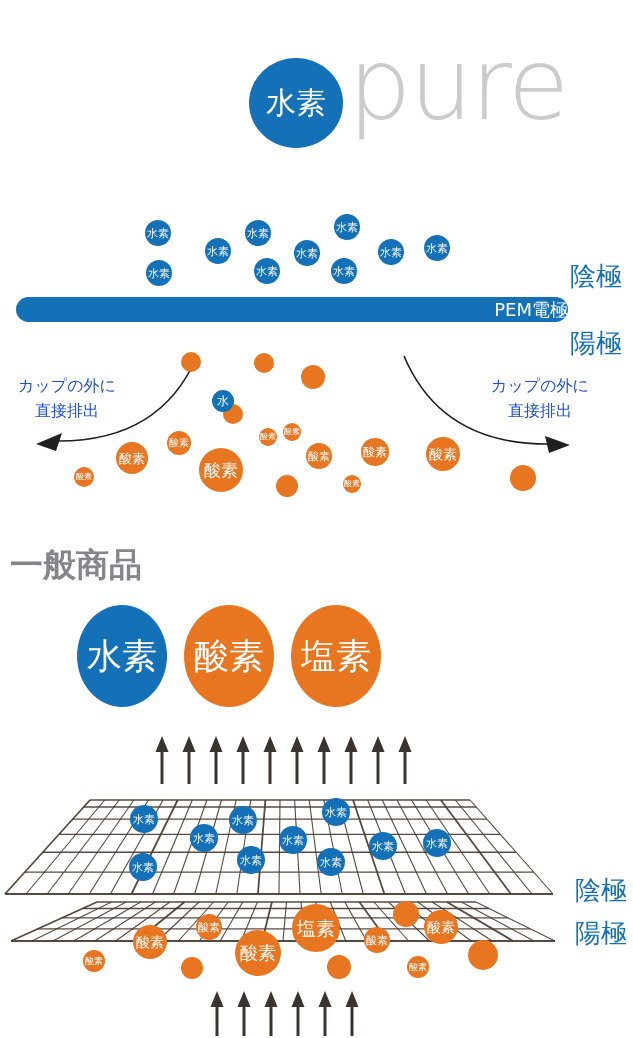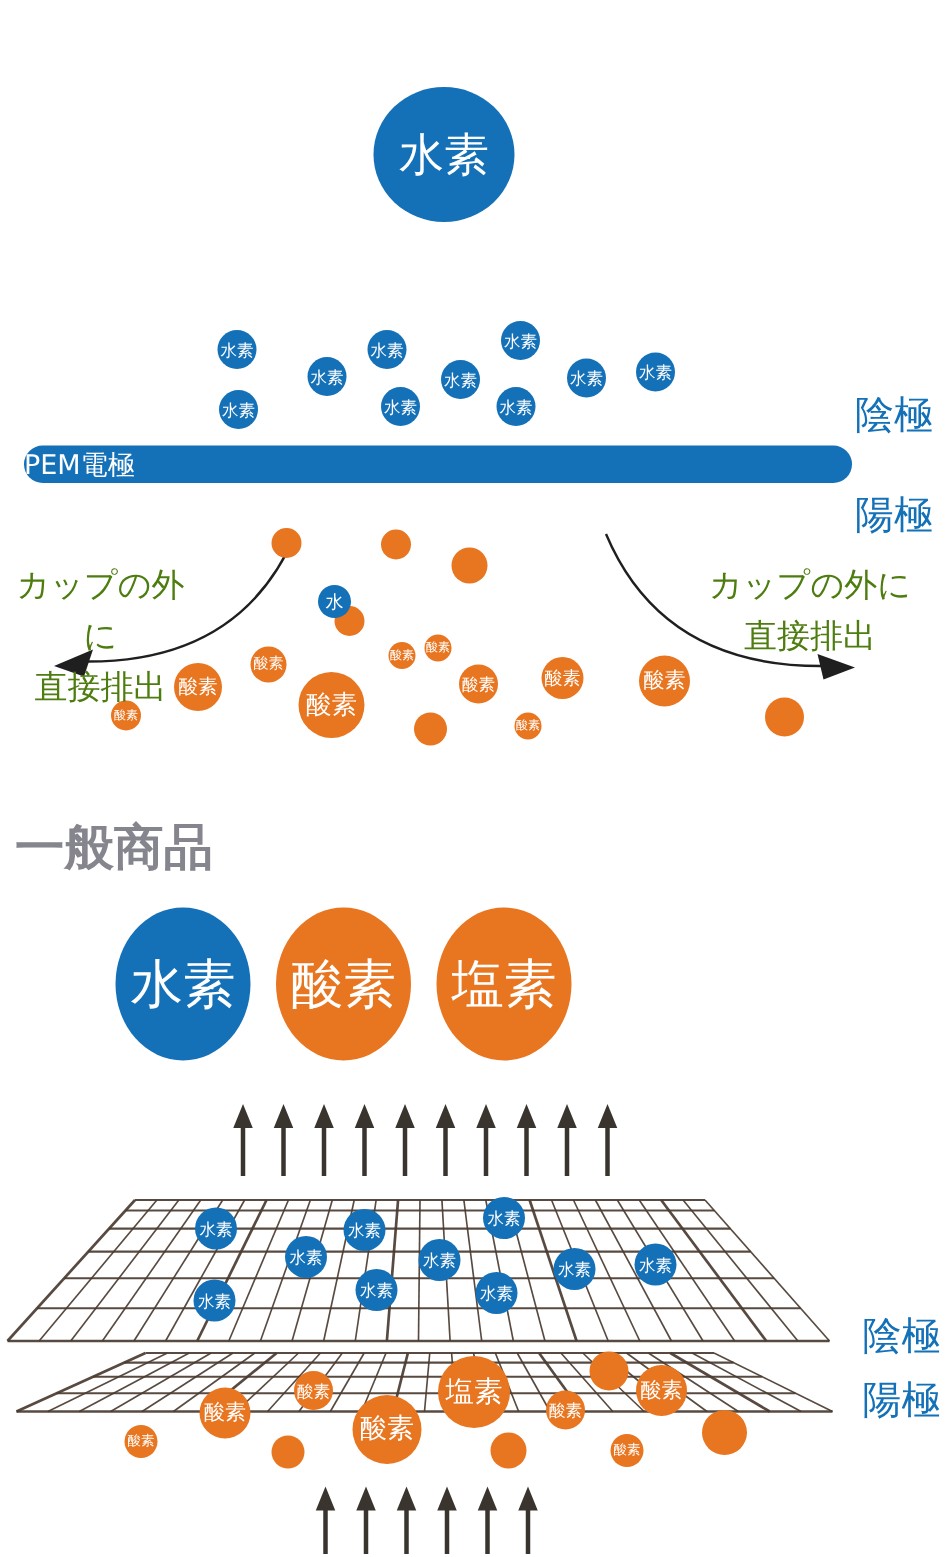--- a/index.html
+++ b/index.html
@@ -21,24 +21,24 @@
   
   .big-circle{width:90px;height:102px;border-radius:50%;display:flex;align-items:center;
               justify-content:center;z-index:2;}
   .big-circle span{color:#fff;font-size:35px;font-weight:500;}
   .bg-blue{background:#1471b8;}
   .bg-orange{background:#e8751f;}
   
   .electrode{font-size:26px;font-weight:500;color:#1471b8;z-index:3;}
   
   .pem-bar{left:16px;top:297px;width:552px;height:25px;background:#1471b8;border-radius:13px;
-           display:flex;align-items:center;justify-content:flex-start;z-index:2;}
+           display:flex;align-items:center;justify-content:flex-end;z-index:2;}
   .pem-bar span{color:#fff;font-size:18px;}
   
-  .note{color:#4d7c0f;font-size:22px;text-align:center;z-index:3;line-height:1.55;}
+  .note{color:#1d4ed8;font-size:16px;text-align:center;z-index:3;line-height:1.55;}
   
   .heading2{left:10px;top:543px;font-size:33px;font-weight:600;color:#85858d;z-index:3;}
   svg.layer{position:absolute;left:0;top:0;z-index:1;}
 </style>
 </head>
 <body>
 
 <div class="canvas">
 
   <svg class="layer" width="633" height="1038">
@@ -154,20 +154,21 @@
         <line x1="325" y1="1036" x2="325" y2="1005" stroke="#3a342e" stroke-width="3"></line>
         <polygon points="325,991 318.5,1007 331.5,1007" fill="#3a342e"></polygon>
         <line x1="352" y1="1036" x2="352" y2="1005" stroke="#3a342e" stroke-width="3"></line>
         <polygon points="352,991 345.5,1007 358.5,1007" fill="#3a342e"></polygon>
       </g>
   </svg>
 
   <div class="abs hero-circle bg-blue">
     <span>水素</span>
   </div>
+  <div class="abs pure">pure</div>
 
   <div>
     <div id="h-bubbles">
         <div class="bubble blue" style="left: 145px; top: 220px; width: 26px; height: 26px; font-size: 11px;">水素</div>
         <div class="bubble blue" style="left: 146px; top: 260px; width: 26px; height: 26px; font-size: 11px;">水素</div>
         <div class="bubble blue" style="left: 205px; top: 238px; width: 26px; height: 26px; font-size: 11px;">水素</div>
         <div class="bubble blue" style="left: 245px; top: 220px; width: 26px; height: 26px; font-size: 11px;">水素</div>
         <div class="bubble blue" style="left: 254px; top: 258px; width: 26px; height: 26px; font-size: 11px;">水素</div>
         <div class="bubble blue" style="left: 294px; top: 240px; width: 26px; height: 26px; font-size: 11px;">水素</div>
         <div class="bubble blue" style="left: 334px; top: 214px; width: 26px; height: 26px; font-size: 11px;">水素</div>

